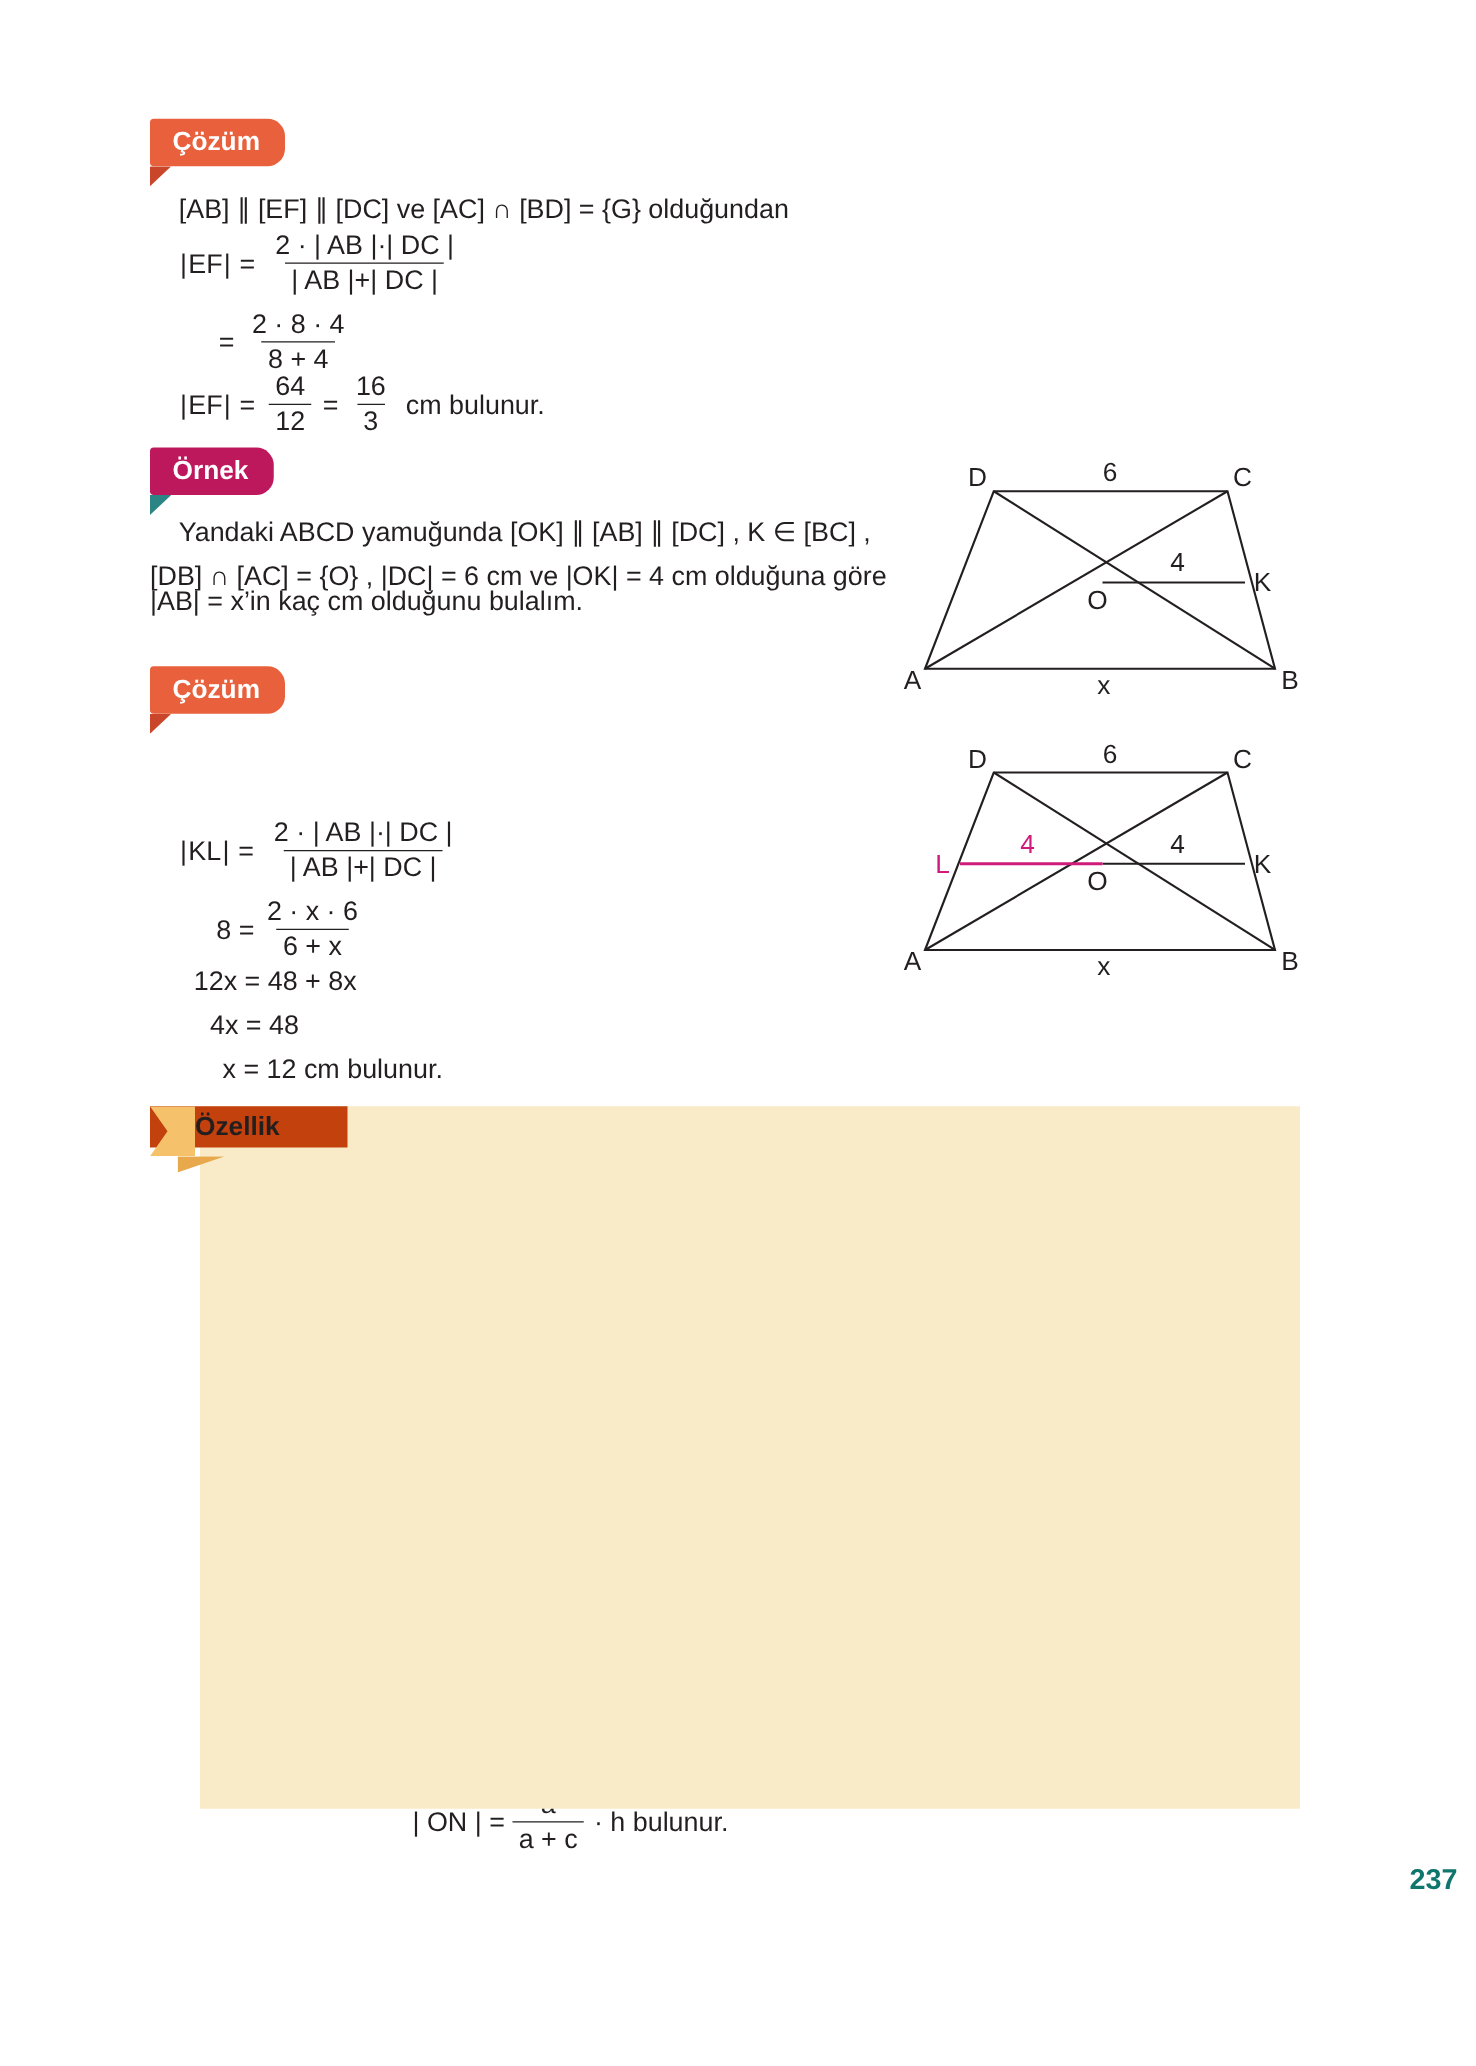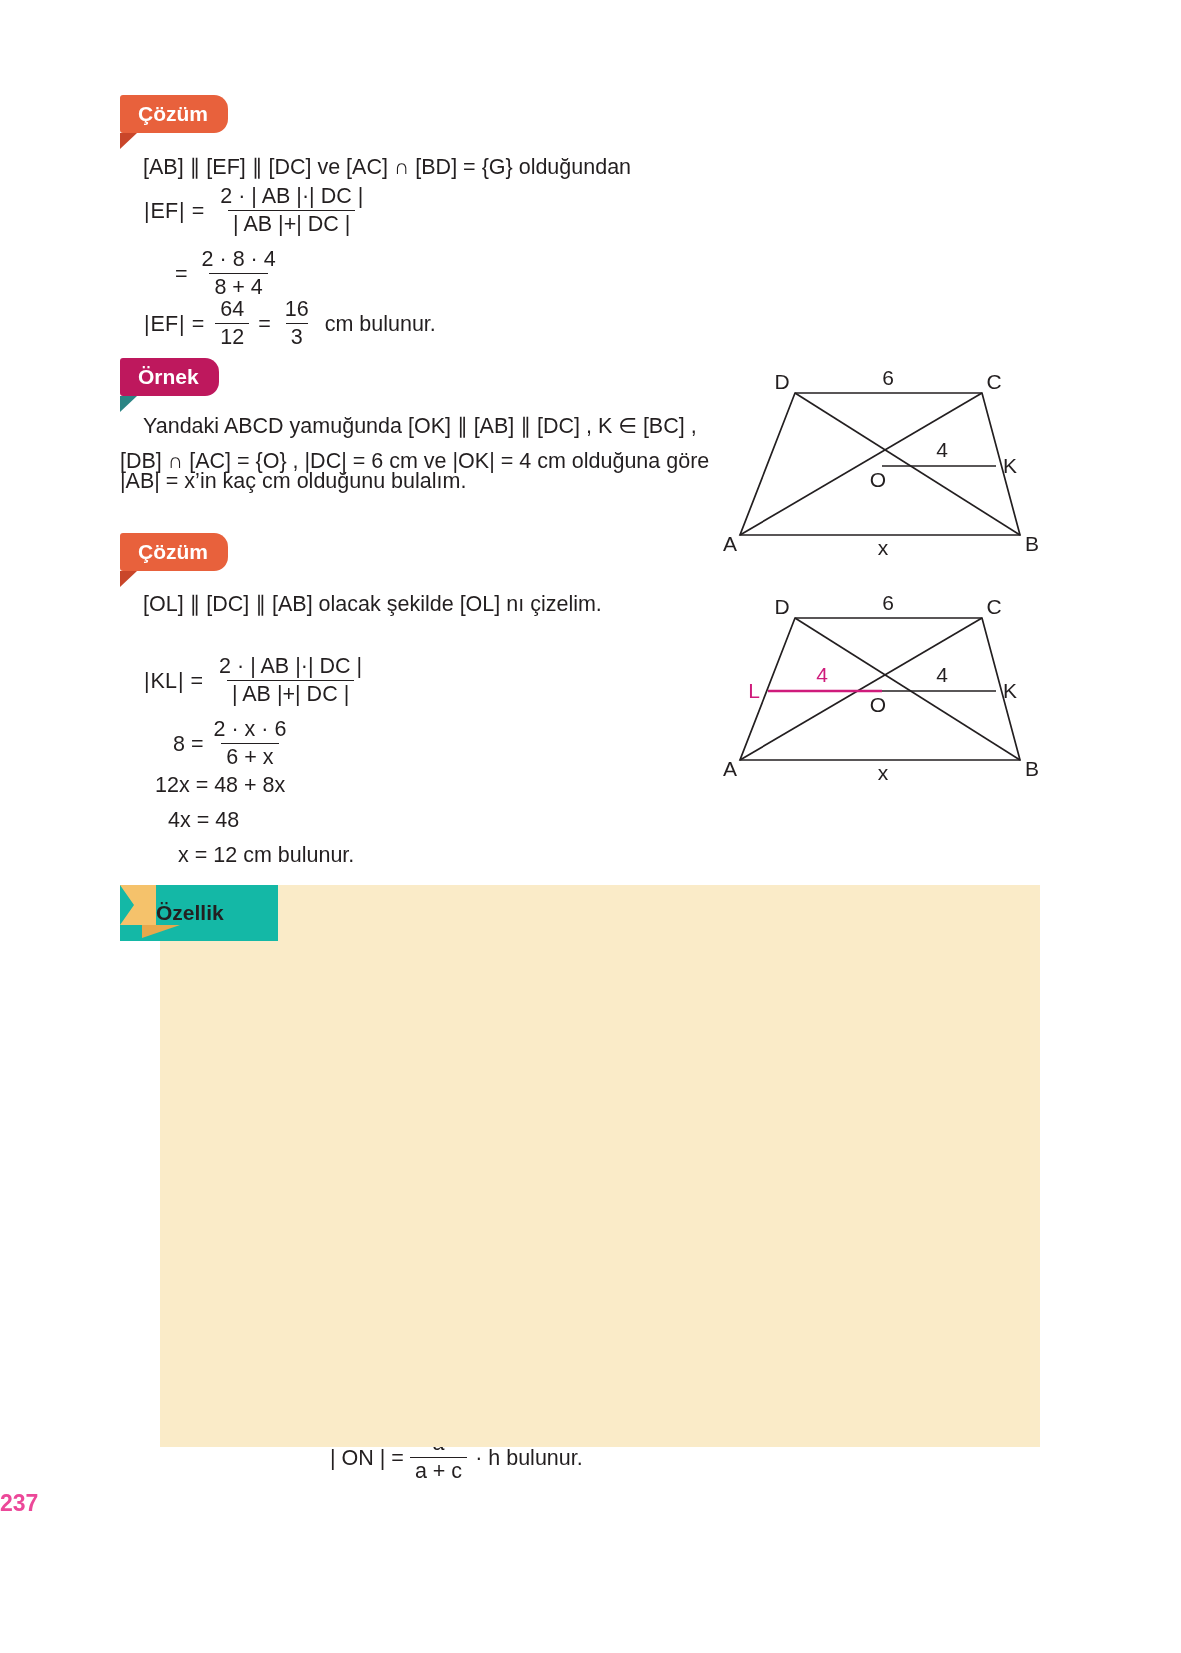--- a/index.html
+++ b/index.html
@@ -34,22 +34,22 @@
     width:17px;height:16px;
     z-index:4;
   }
   .tab.cozum .tab-tail{background:#c9462a;clip-path:polygon(0 0,100% 0,0 100%);}
   .tab.ornek .tab-tail{background:#2b8584;clip-path:polygon(0 0,100% 0,0 100%);}
 
   
   .ozellik-wrap{position:absolute;left:120px;top:885px;z-index:6;}
   .ozellik-flag{
     position:relative;
-    height:56px;width:158px;
-    background:#14b8a6;
+    height:33px;width:158px;
+    background:#c2410c;
     display:flex;align-items:center;
     padding-left:36px;
     box-sizing:border-box;
     font-weight:bold;font-size:21px;color:#231f20;
   }
   .ozellik-notch{
     position:absolute;left:0;top:0;
     width:36px;height:40px;
     background:#f5c26b;
     clip-path:polygon(0 0,100% 0,100% 100%,0 100%,14px 50%);
@@ -80,21 +80,21 @@
   .frac .den{padding:1px 5px 0 5px;font-size:21.5px;line-height:1.15;border-top:1.6px solid #231f20;}
   .frac.sml .num,.frac.sml .den{font-size:20px;}
   .row{display:flex;align-items:center;}
 
   
   .bar{display:inline-block;padding:0 1px;}
 
   
   .pageno{
     position:absolute;left:0;right:15px;top:1490px;
-    text-align:left;font-size:23px;font-weight:bold;color:#ec4899;
+    text-align:right;font-size:23px;font-weight:bold;color:#0f766e;
   }
 
   
   svg{display:block;overflow:visible;}
   .dg{position:absolute;}
   .ln{stroke:#231f20;stroke-width:1.7;fill:none;}
   .ln-pink{stroke:#cf1b7b;stroke-width:2.4;fill:none;}
   .lbl{font-family:"Liberation Sans","DejaVu Sans",sans-serif;font-size:21px;fill:#231f20;}
   .lbl-pink{font-family:"Liberation Sans","DejaVu Sans",sans-serif;font-size:21px;fill:#cf1b7b;}
   .ra{stroke:#231f20;stroke-width:1.4;fill:none;}
@@ -178,21 +178,20 @@
       <text class="lbl" x="222" y="82" text-anchor="middle">4</text>
       <text class="lbl" x="163" y="180" text-anchor="middle">x</text>
     </svg>
   </div>
 
   <div class="tab cozum" style="left:120px;top:533px;">
     <span>Çözüm</span>
     <span class="tab-tail"></span>
   </div>
 
-  <div class="txt" style="left:143px;top:589px;">[OL] ∥ [DC] ∥ [AB] olacak şekilde [OL] nı çizelim.</div>
 
   <div class="txt row" style="left:143px;top:655px;">
     <span class="bar">|</span>
       <span>KL</span>
       <span class="bar">|</span>
     <span style="margin:0 6px;">=</span>
     <span class="frac">
       <span class="num">2 · | AB |·| DC |</span>
       <span class="den">| AB |+| DC |</span>
     </span>

